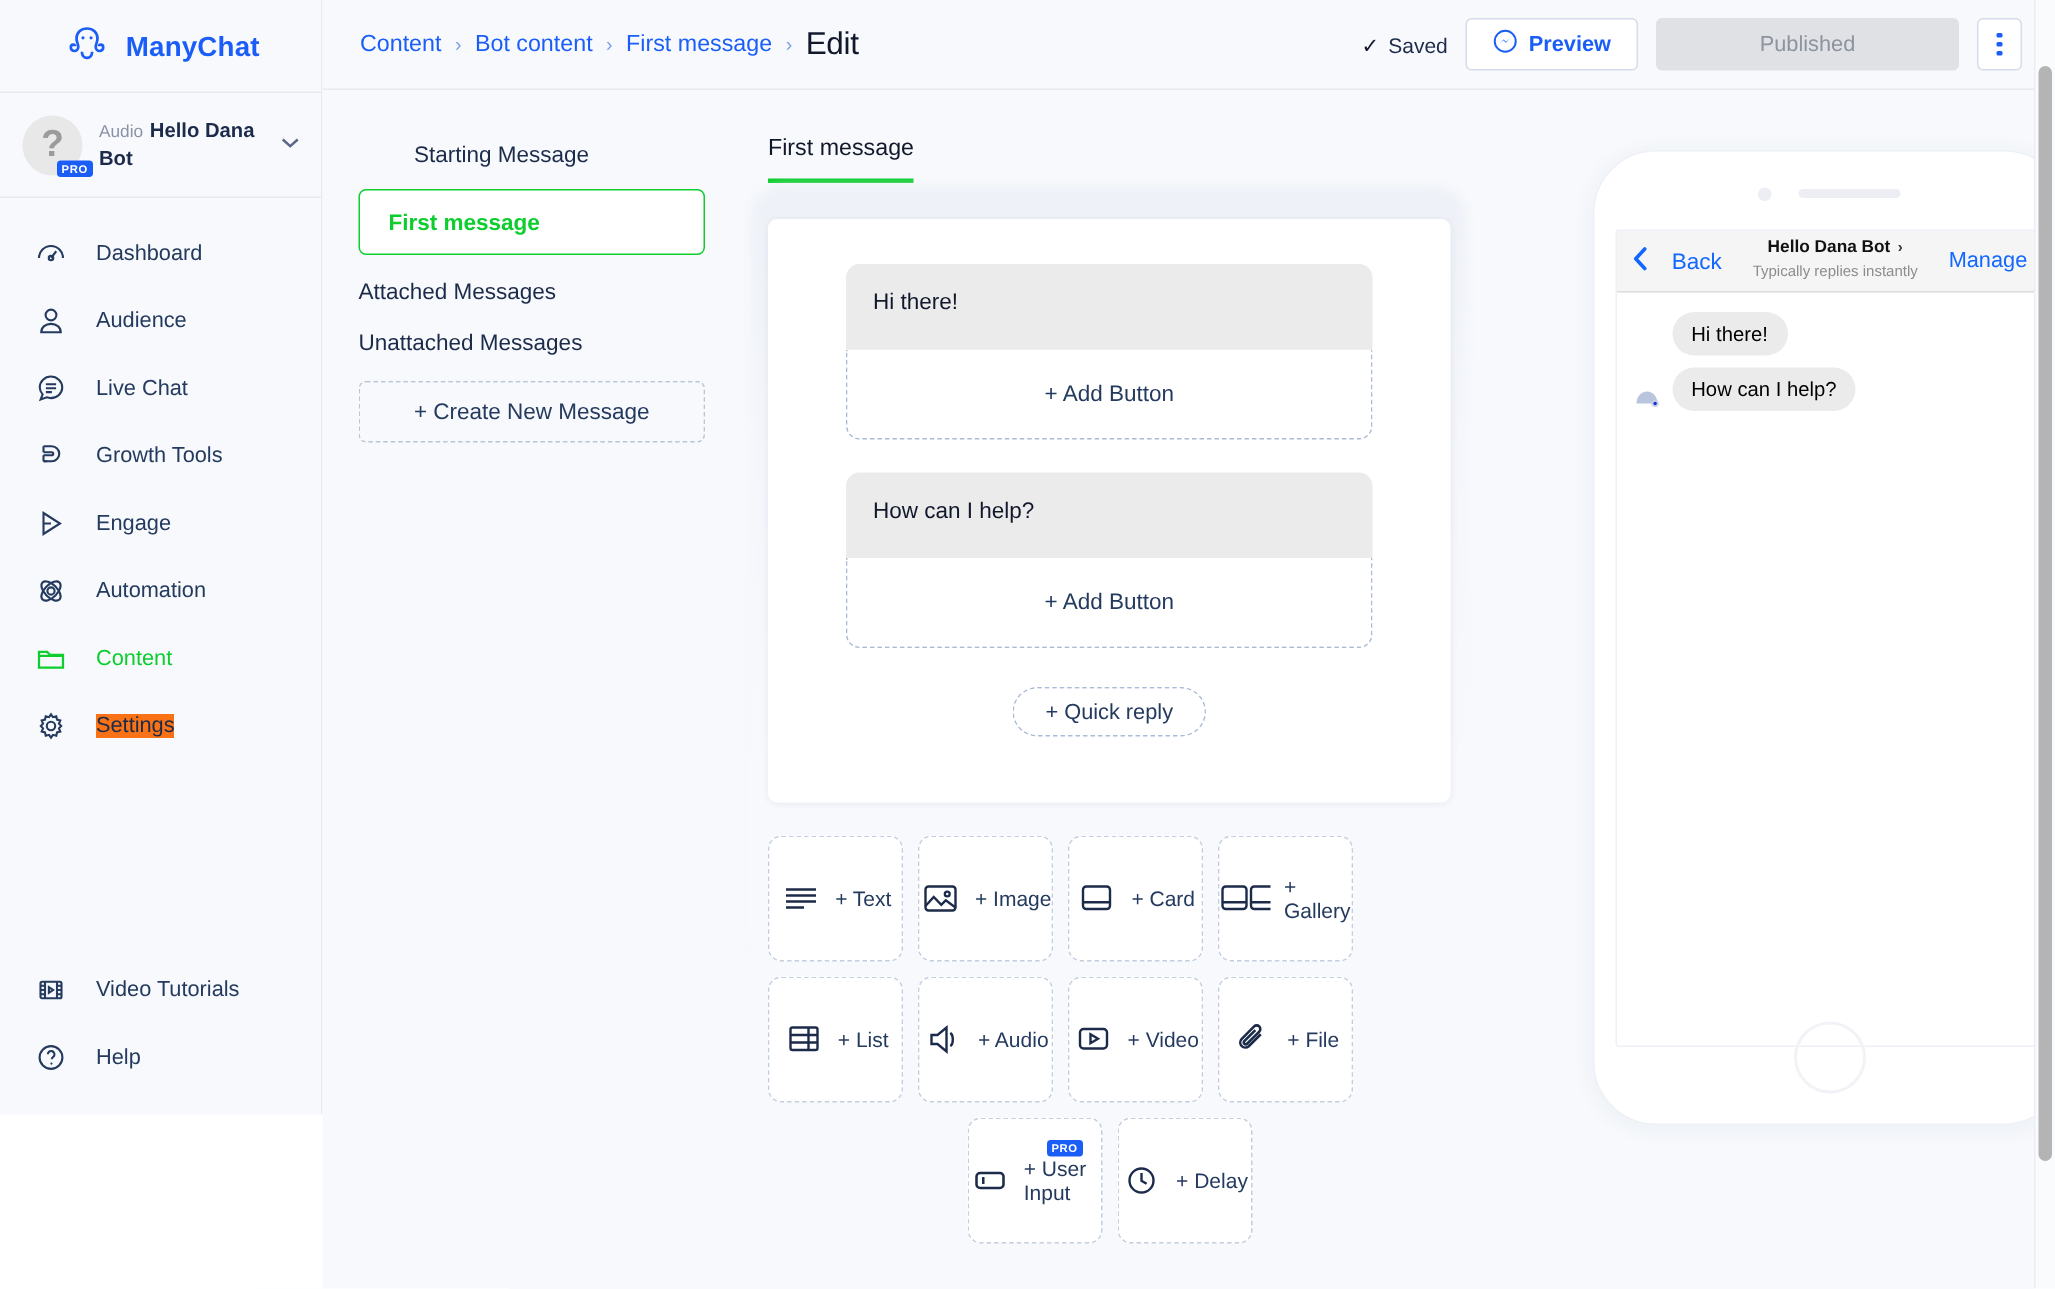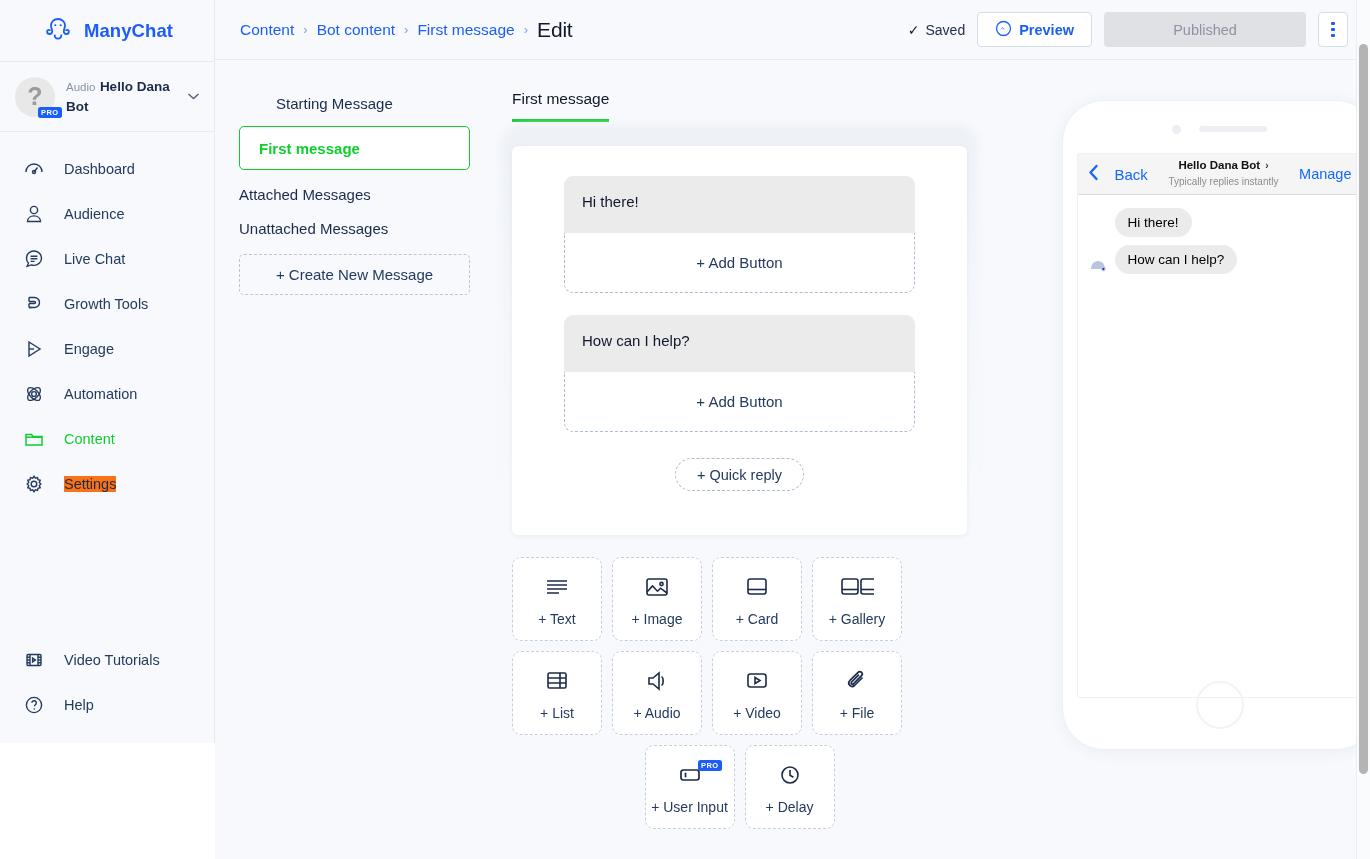--- a/index.html
+++ b/index.html
@@ -154,21 +154,21 @@
     display: flex; align-items: center; padding: 13px 21px;
     font-size: 14.5px; color: #243a5e; cursor: pointer; background: transparent;
   }
 
   
   .tiles { position: relative; width: 455px; margin-top: 22px; }
   .tile-row { display: flex; gap: 10px; margin-bottom: 10px; }
   .tile-row.center { justify-content: center; }
   .tile {
     width: 90px; height: 84px; border: 1.5px dashed #c3cedf; border-radius: 9px;
-    background: #fff; display: flex; flex-direction: column; align-items: center;
+    background: #fff; display: flex; flex-direction: row; align-items: center;
     justify-content: center; gap: 9px; cursor: pointer; position: relative;
   }
   .tile .glyph { height: 30px; display: flex; align-items: center; justify-content: center; }
   .tile .tlabel { font-size: 14px; color: #243a5e; }
   .tile .pro-tag {
     position: absolute; top: 14px; left: 52px;
     background: #1b5ef7; color: #fff; font-size: 7.5px; font-weight: bold;
     padding: 1.5px 3.5px; border-radius: 2.5px; letter-spacing: .4px; line-height: 1;
   }
 

